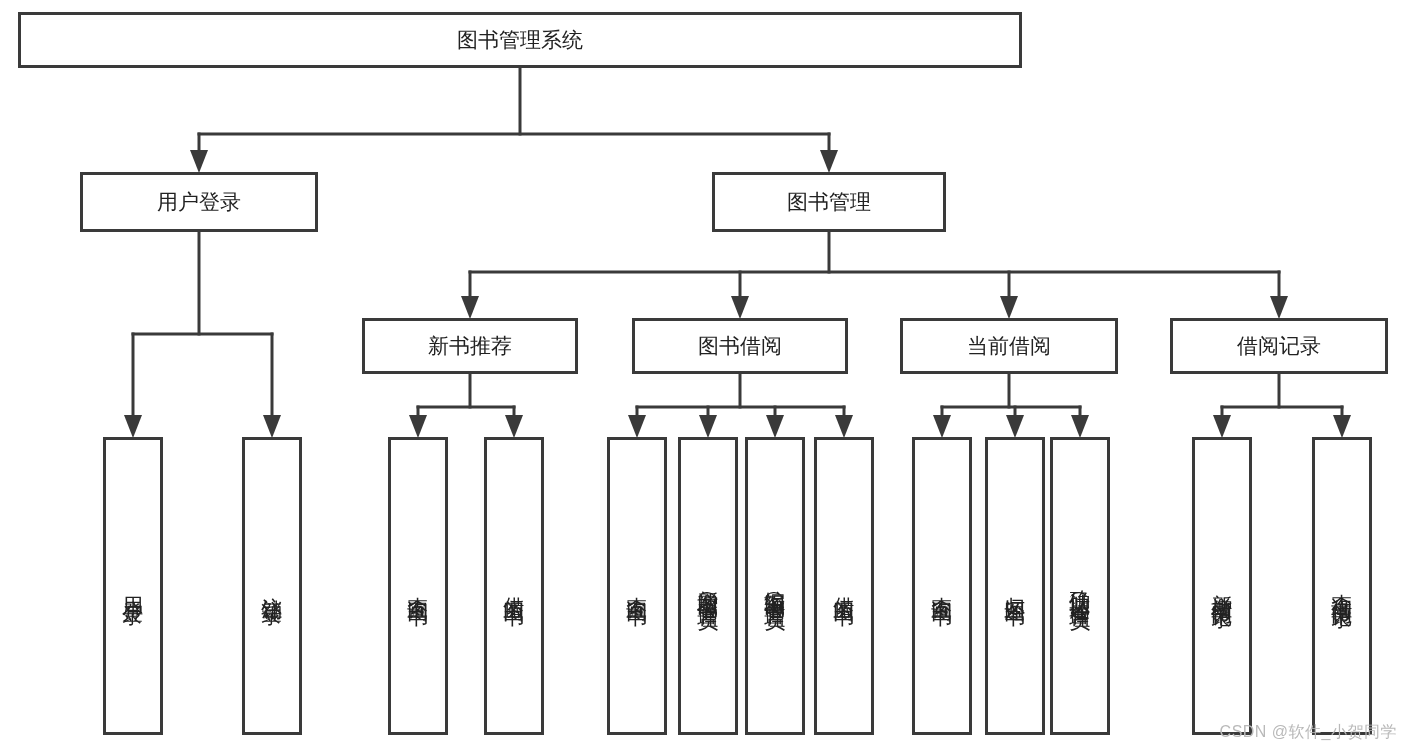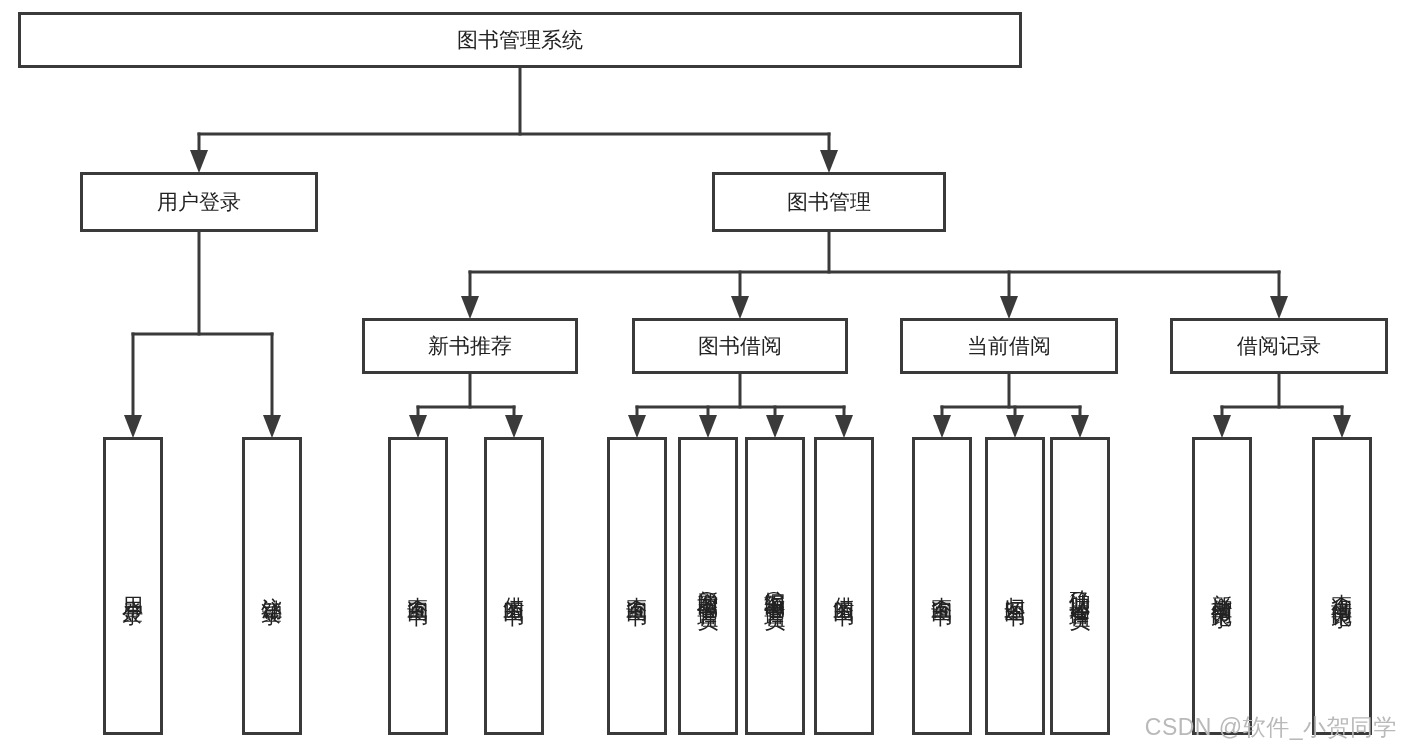--- a/index.html
+++ b/index.html
@@ -59,21 +59,21 @@
     color: #222222;
     letter-spacing: 3px;
     white-space: nowrap;
     pointer-events: none;
   }
   .watermark {
     position: absolute;
     right: 8px;
     bottom: 4px;
     font-family: "Liberation Sans", "DejaVu Sans", sans-serif;
-    font-size: 23px;
+    font-size: 16px;
     color: #b9b9b9;
     white-space: nowrap;
     letter-spacing: 0.5px;
     text-align: right;
   }
 </style>
 </head>
 <body>
 
 <div id="diagram-root">

